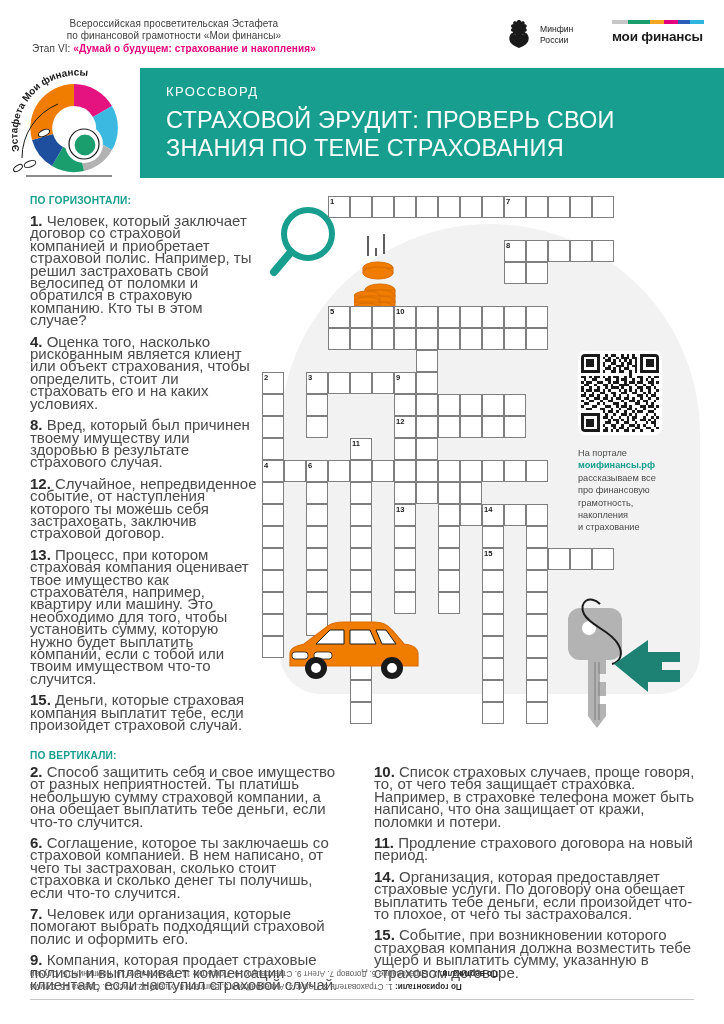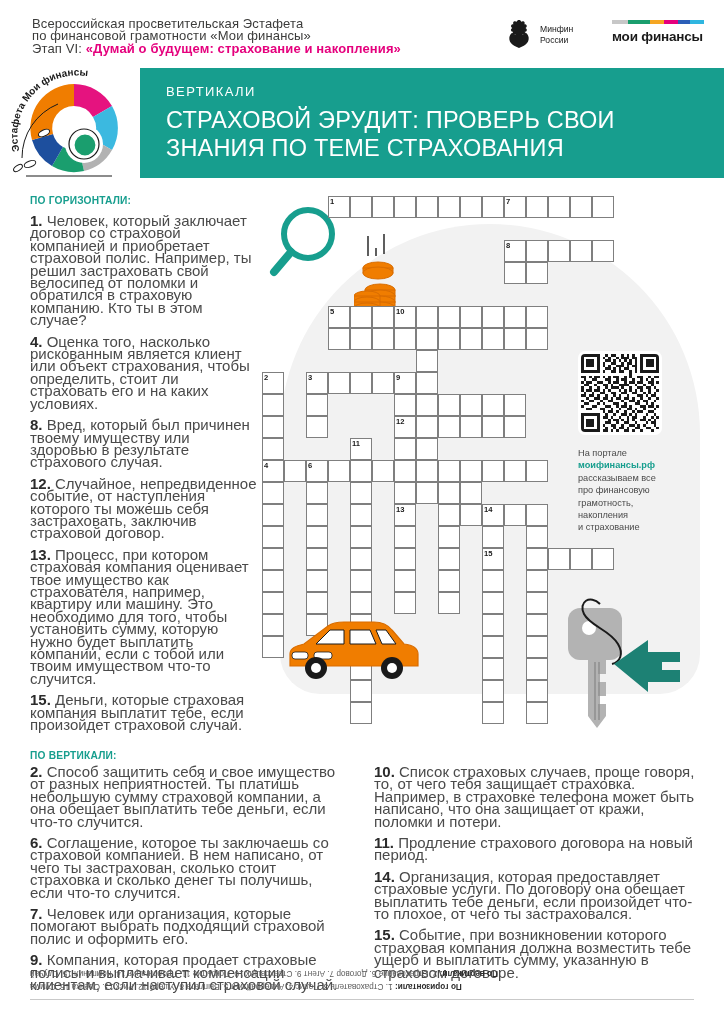--- a/index.html
+++ b/index.html
@@ -8,21 +8,21 @@
     background: #ffffff;
     font-family: "Liberation Sans", sans-serif;
     overflow: hidden;
     position: relative;
   }
 
   
   .header { position: absolute; top: 0; left: 0; width: 724px; height: 72px; }
   .hdr-text {
     position: absolute; left: 32px; top: 18px;
-    font-size: 13px; line-height: 12.4px; color: #3c3c3b; letter-spacing: .01em;
+    font-size: 10px; line-height: 12.4px; color: #3c3c3b; letter-spacing: .01em; text-align: center;
   }
   .hdr-stage-label { color: #3c3c3b; }
   .hdr-stage-quote { color: #e5007d; font-weight: bold; }
 
   .minfin { position: absolute; left: 505px; top: 18px; display: flex; align-items: center; gap: 7px; }
   .eagle { width: 28px; height: 34px; }
   .minfin-txt { font-size: 8.6px; line-height: 11px; color: #1a1a1a; }
 
   .mf-logo { position: absolute; left: 612px; top: 20px; width: 96px; }
   .mf-bars { display: flex; height: 4px; width: 92px; margin-bottom: 5px; }
@@ -135,21 +135,21 @@
       <i style="width:14px;background:#f5a623"></i>
       <i style="width:14px;background:#e5007d"></i>
       <i style="width:12px;background:#2b5fb8"></i>
       <i style="width:14px;background:#2fb6e0"></i>
     </div>
     <div class="mf-word">мои финансы</div>
   </div>
 </div>
 
 <div class="banner">
-  <div class="banner-kicker">ВЕРТИКАЛИ</div>
+  <div class="banner-kicker">КРОССВОРД</div>
   <div class="banner-title">СТРАХОВОЙ ЭРУДИТ: ПРОВЕРЬ СВОИ ЗНАНИЯ ПО ТЕМЕ СТРАХОВАНИЯ</div>
 </div>
 
 <svg class="estafeta" viewBox="0 0 138 120">
   <defs>
     <path id="arcpath" d="M14,92 A58,58 0 0 1 124,46" fill="none"></path>
   </defs>
   <circle cx="66" cy="62" r="46" fill="#ffffff"></circle>
   <g transform="translate(66,62)">
     <path d="M0,-44 A44,44 0 0 1 38,-22 L19,-11 A22,22 0 0 0 0,-22 Z" fill="#e5137f"></path>

